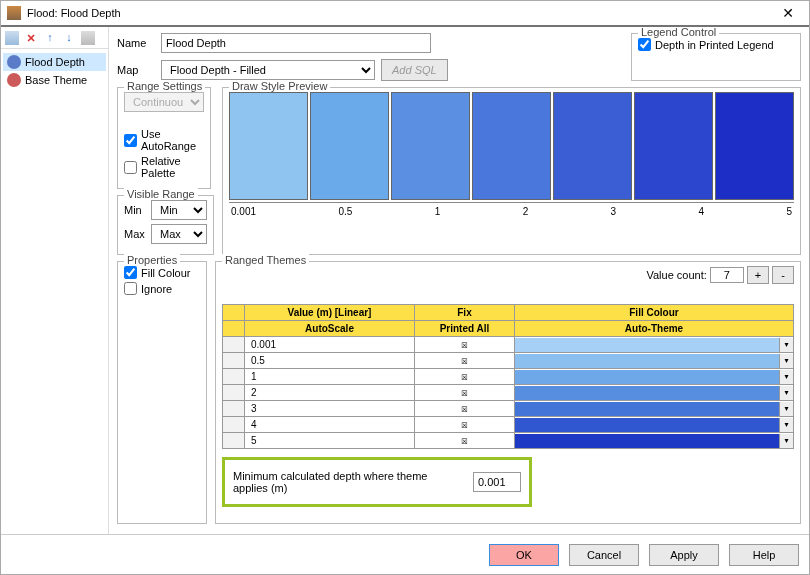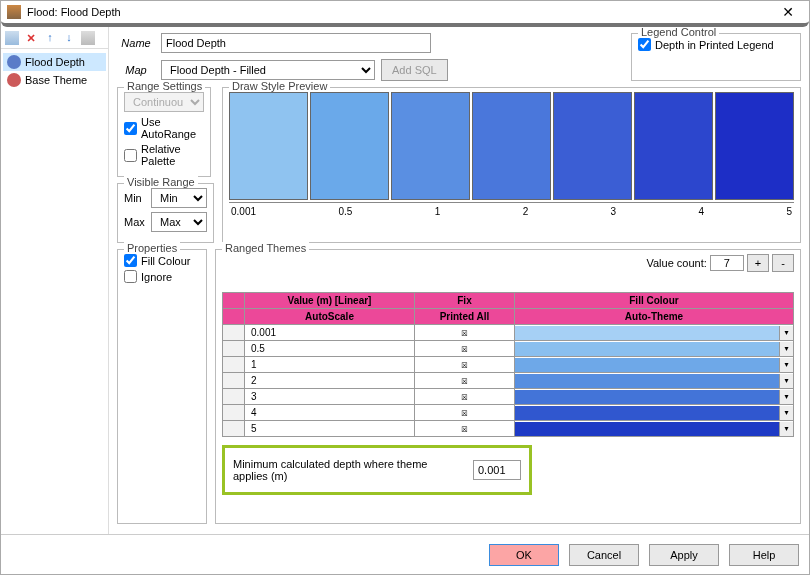--- a/index.html
+++ b/index.html
@@ -1,37 +1,37 @@
 <!DOCTYPE html>
 <html><head>
 <meta charset="utf-8">
 <style>
 * { margin: 0; padding: 0; box-sizing: border-box; font-family: 'Segoe UI', Tahoma, sans-serif; font-size: 11px; }
 body { background: #fff; width: 810px; height: 575px; overflow: hidden; display: flex; flex-direction: column; border: 1px solid #aaa; }
-.titlebar { height: 26px; background: #fff; display: flex; align-items: center; padding: 0 6px; border-bottom: 4px solid #737373; border-radius: 6px; }
+.titlebar { height: 26px; background: #fff; display: flex; align-items: center; padding: 0 6px; border-bottom: 2px solid #737373; }
 .titlebar .icon-app { width: 14px; height: 14px; background: linear-gradient(#c84, #864); margin-right: 6px; }
 .titlebar .title { flex: 1; }
 .titlebar .close { width: 30px; text-align: center; cursor: pointer; font-size: 14px; }
 .main { flex: 1; display: flex; }
 .leftcol { width: 108px; border-right: 1px solid #ddd; display: flex; flex-direction: column; }
 .toolbar { height: 22px; display: flex; align-items: center; gap: 5px; padding: 0 4px; border-bottom: 1px solid #ddd; }
 .toolbar .ticon { width: 14px; height: 14px; cursor: pointer; }
 .tree { flex: 1; padding: 4px 2px; }
 .tree-item { display: flex; align-items: center; gap: 4px; padding: 2px 4px; cursor: pointer; }
 .tree-item.sel { background: #cde8ff; }
 .tree-icon { width: 14px; height: 14px; border-radius: 50%; }
 .rightcol { flex: 1; padding: 6px 8px 4px 8px; overflow: hidden; display: flex; flex-direction: column; }
 
 .row { display: flex; align-items: center; gap: 6px; margin-bottom: 6px; }
-.lbl { width: 38px; text-align: center; font-style: italic; }
+.lbl { width: 38px; text-align: left; }
 input[type=text], select { border: 1px solid #999; padding: 2px 4px; height: 20px; background: #fff; }
 input[type=text] { width: 270px; }
 select { width: 214px; }
 button { height: 22px; padding: 0 10px; border: 1px solid #999; background: #e9e9e9; cursor: pointer; }
-button:disabled { color: #999; cursor: default; }
+button:disabled { color: #999; cursor: default; font-style: italic; }
 fieldset { border: 1px solid #bbb; padding: 4px 6px 6px 6px; margin-bottom: 6px; position: relative; }
 fieldset > .legend { position: absolute; top: -8px; left: 6px; background: #fff; padding: 0 3px; color: #444; }
 .chk { display: flex; align-items: center; gap: 4px; margin-bottom: 3px; }
 .chk input { width: 13px; height: 13px; }
 
 .toprow { display: flex; gap: 12px; }
 .namecol { flex: 0 0 auto; }
 .legendbox { width: 170px; }
 
 .midrow { display: flex; gap: 8px; }
@@ -48,21 +48,21 @@
 .ticks span { font-size: 10px; }
 
 .botrow { display: flex; gap: 8px; flex: 1; }
 .props { width: 90px; }
 .ranged { flex: 1; display: flex; flex-direction: column; }
 .vcount { text-align: right; margin-bottom: 20px; }
 .vcount input { width: 34px; height: 16px; text-align: center; }
 .vcount button { width: 22px; height: 18px; padding: 0; }
 .tbl { border: 1px solid #999; border-collapse: collapse; width: 100%; }
 .tbl th, .tbl td { border: 1px solid #999; font-size: 10px; padding: 0 3px; height: 16px; text-align: center; }
-.tbl th { background: #ec4899; }
+.tbl th { background: #fde047; }
 .tbl td.val { text-align: left; padding-left: 6px; }
 .tbl td.rowhdr { width: 22px; background: #f2f2f2; }
 .tbl td.color { padding: 0; }
 .colorcell { height: 14px; display: flex; }
 .colorcell .cfill { flex: 1; }
 .colorcell .cdd { width: 14px; border-left: 1px solid #999; background: #eee; text-align: center; font-size: 8px; line-height: 14px; cursor: pointer; }
 .xmark { font-family: monospace; }
 
 .highlight { border: 3px solid #99c224; padding: 10px 8px; margin-top: 8px; display: flex; align-items: center; gap: 8px; width: 310px; }
 .highlight input { width: 48px; }
@@ -121,21 +121,21 @@
             <span>Depth in Printed Legend</span>
           </label>
       </fieldset>
     </div>
 
     <div class="midrow">
       <div>
         <fieldset class="rsettings">
           <span class="legend">Range Settings</span>
           <select disabled="" style="background:#eee;color:#888"><option>Continuous</option></select>
-          <label class="chk" style="margin-top:4px">
+          <label class="chk" style="margin-top:16px">
               <input type="checkbox" checked="" style="">
               <span>Use AutoRange</span>
             </label>
           <label class="chk">
               <input type="checkbox" style="">
               <span>Relative Palette</span>
             </label>
         </fieldset>
         <fieldset class="visrange">
           <span class="legend">Visible Range</span>

